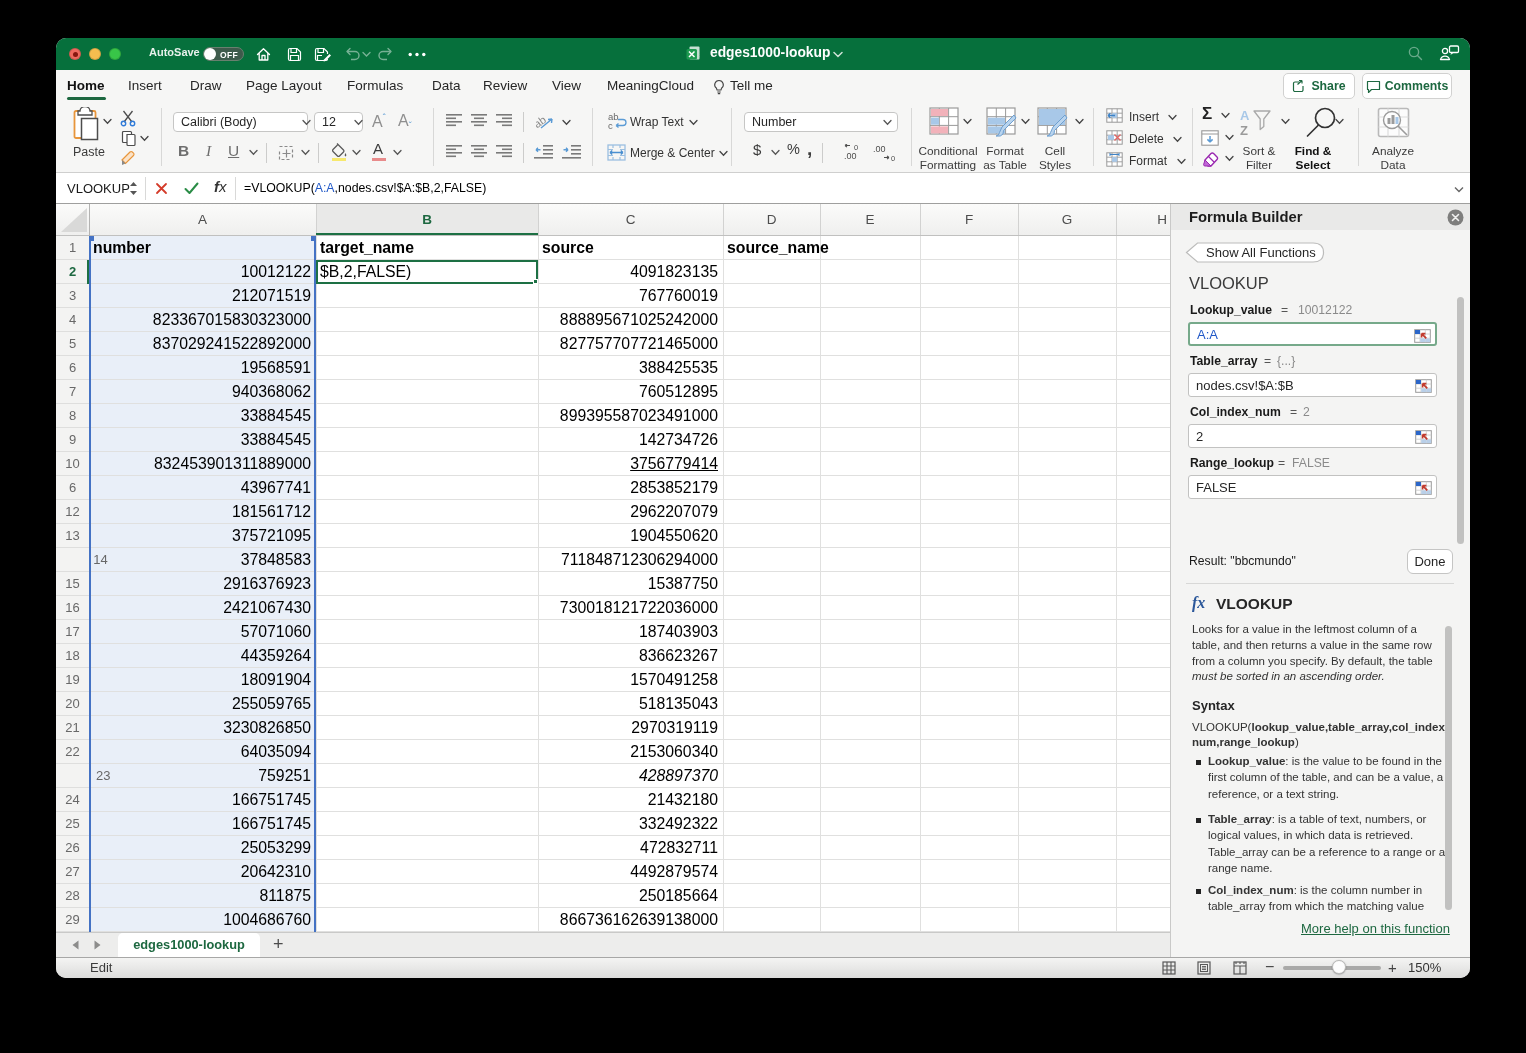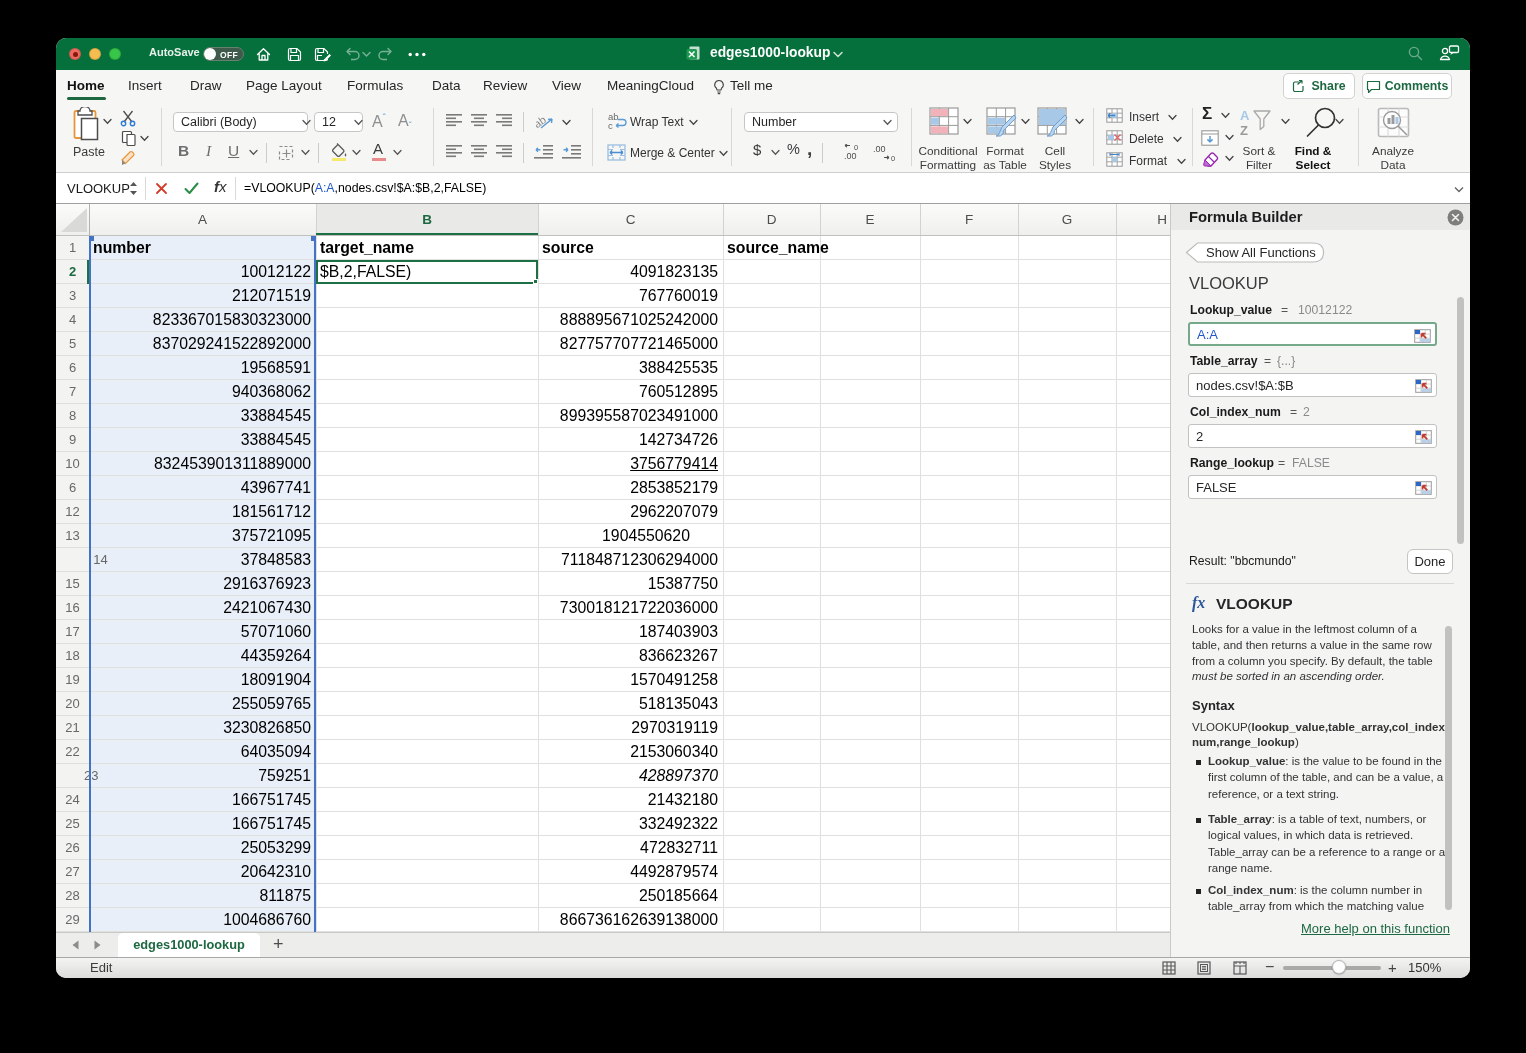--- a/index.html
+++ b/index.html
@@ -512,21 +512,21 @@
 <div class="abs" style="left:0px;top:677px;width:33px;height:1px;background:#dededd;"></div>
 <div class="rownum" style="left:0px;top:654px;">20</div>
 <div class="hline" style="left:34px;top:701px;width:1080px;"></div>
 <div class="abs" style="left:0px;top:701px;width:33px;height:1px;background:#dededd;"></div>
 <div class="rownum" style="left:0px;top:678px;">21</div>
 <div class="hline" style="left:34px;top:725px;width:1080px;"></div>
 <div class="abs" style="left:0px;top:725px;width:33px;height:1px;background:#dededd;"></div>
 <div class="rownum" style="left:0px;top:702px;">22</div>
 <div class="hline" style="left:34px;top:749px;width:1080px;"></div>
 <div class="abs" style="left:0px;top:749px;width:33px;height:1px;background:#dededd;"></div>
-<div class="rownum" style="left:4px;top:726px;padding-left:24px;">23</div>
+<div class="rownum" style="left:16px;top:726px;padding-left:24px;">23</div>
 <div class="hline" style="left:34px;top:773px;width:1080px;"></div>
 <div class="abs" style="left:0px;top:773px;width:33px;height:1px;background:#dededd;"></div>
 <div class="rownum" style="left:0px;top:750px;">24</div>
 <div class="hline" style="left:34px;top:797px;width:1080px;"></div>
 <div class="abs" style="left:0px;top:797px;width:33px;height:1px;background:#dededd;"></div>
 <div class="rownum" style="left:0px;top:774px;">25</div>
 <div class="hline" style="left:34px;top:821px;width:1080px;"></div>
 <div class="abs" style="left:0px;top:821px;width:33px;height:1px;background:#dededd;"></div>
 <div class="rownum" style="left:0px;top:798px;">26</div>
 <div class="hline" style="left:34px;top:845px;width:1080px;"></div>
@@ -564,21 +564,21 @@
 <div class="gridtxt" style="left:482px;top:366px;width:180px;text-align:right;">899395587023491000</div>
 <div class="gridtxt" style="left:33px;top:390px;width:222px;text-align:right;">33884545</div>
 <div class="gridtxt" style="left:482px;top:390px;width:180px;text-align:right;">142734726</div>
 <div class="gridtxt" style="left:33px;top:414px;width:222px;text-align:right;">832453901311889000</div>
 <div class="gridtxt" style="left:482px;top:414px;width:180px;text-align:right;text-decoration:underline;">3756779414</div>
 <div class="gridtxt" style="left:33px;top:438px;width:222px;text-align:right;">43967741</div>
 <div class="gridtxt" style="left:482px;top:438px;width:180px;text-align:right;">2853852179</div>
 <div class="gridtxt" style="left:33px;top:462px;width:222px;text-align:right;">181561712</div>
 <div class="gridtxt" style="left:482px;top:462px;width:180px;text-align:right;">2962207079</div>
 <div class="gridtxt" style="left:33px;top:486px;width:222px;text-align:right;">375721095</div>
-<div class="gridtxt" style="left:496px;top:486px;width:180px;text-align:center;padding-left:8px;">1904550620</div>
+<div class="gridtxt" style="left:482px;top:486px;width:180px;text-align:right;padding-left:8px;">1904550620</div>
 <div class="gridtxt" style="left:33px;top:510px;width:222px;text-align:right;">37848583</div>
 <div class="gridtxt" style="left:482px;top:510px;width:180px;text-align:right;">711848712306294000</div>
 <div class="gridtxt" style="left:33px;top:534px;width:222px;text-align:right;">2916376923</div>
 <div class="gridtxt" style="left:482px;top:534px;width:180px;text-align:right;">15387750</div>
 <div class="gridtxt" style="left:33px;top:558px;width:222px;text-align:right;">2421067430</div>
 <div class="gridtxt" style="left:482px;top:558px;width:180px;text-align:right;">730018121722036000</div>
 <div class="gridtxt" style="left:33px;top:582px;width:222px;text-align:right;">57071060</div>
 <div class="gridtxt" style="left:482px;top:582px;width:180px;text-align:right;">187403903</div>
 <div class="gridtxt" style="left:33px;top:606px;width:222px;text-align:right;">44359264</div>
 <div class="gridtxt" style="left:482px;top:606px;width:180px;text-align:right;">836623267</div>

